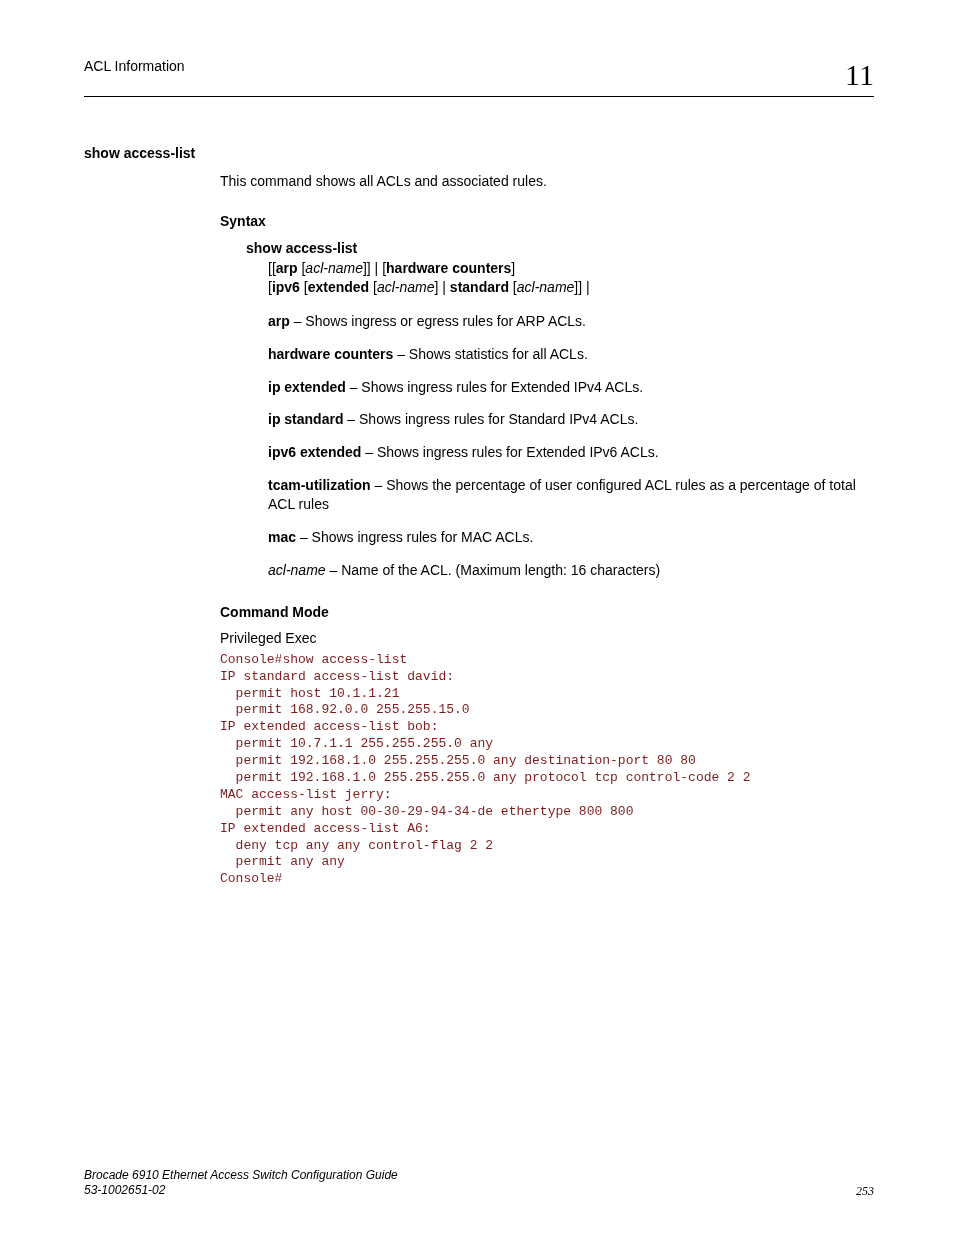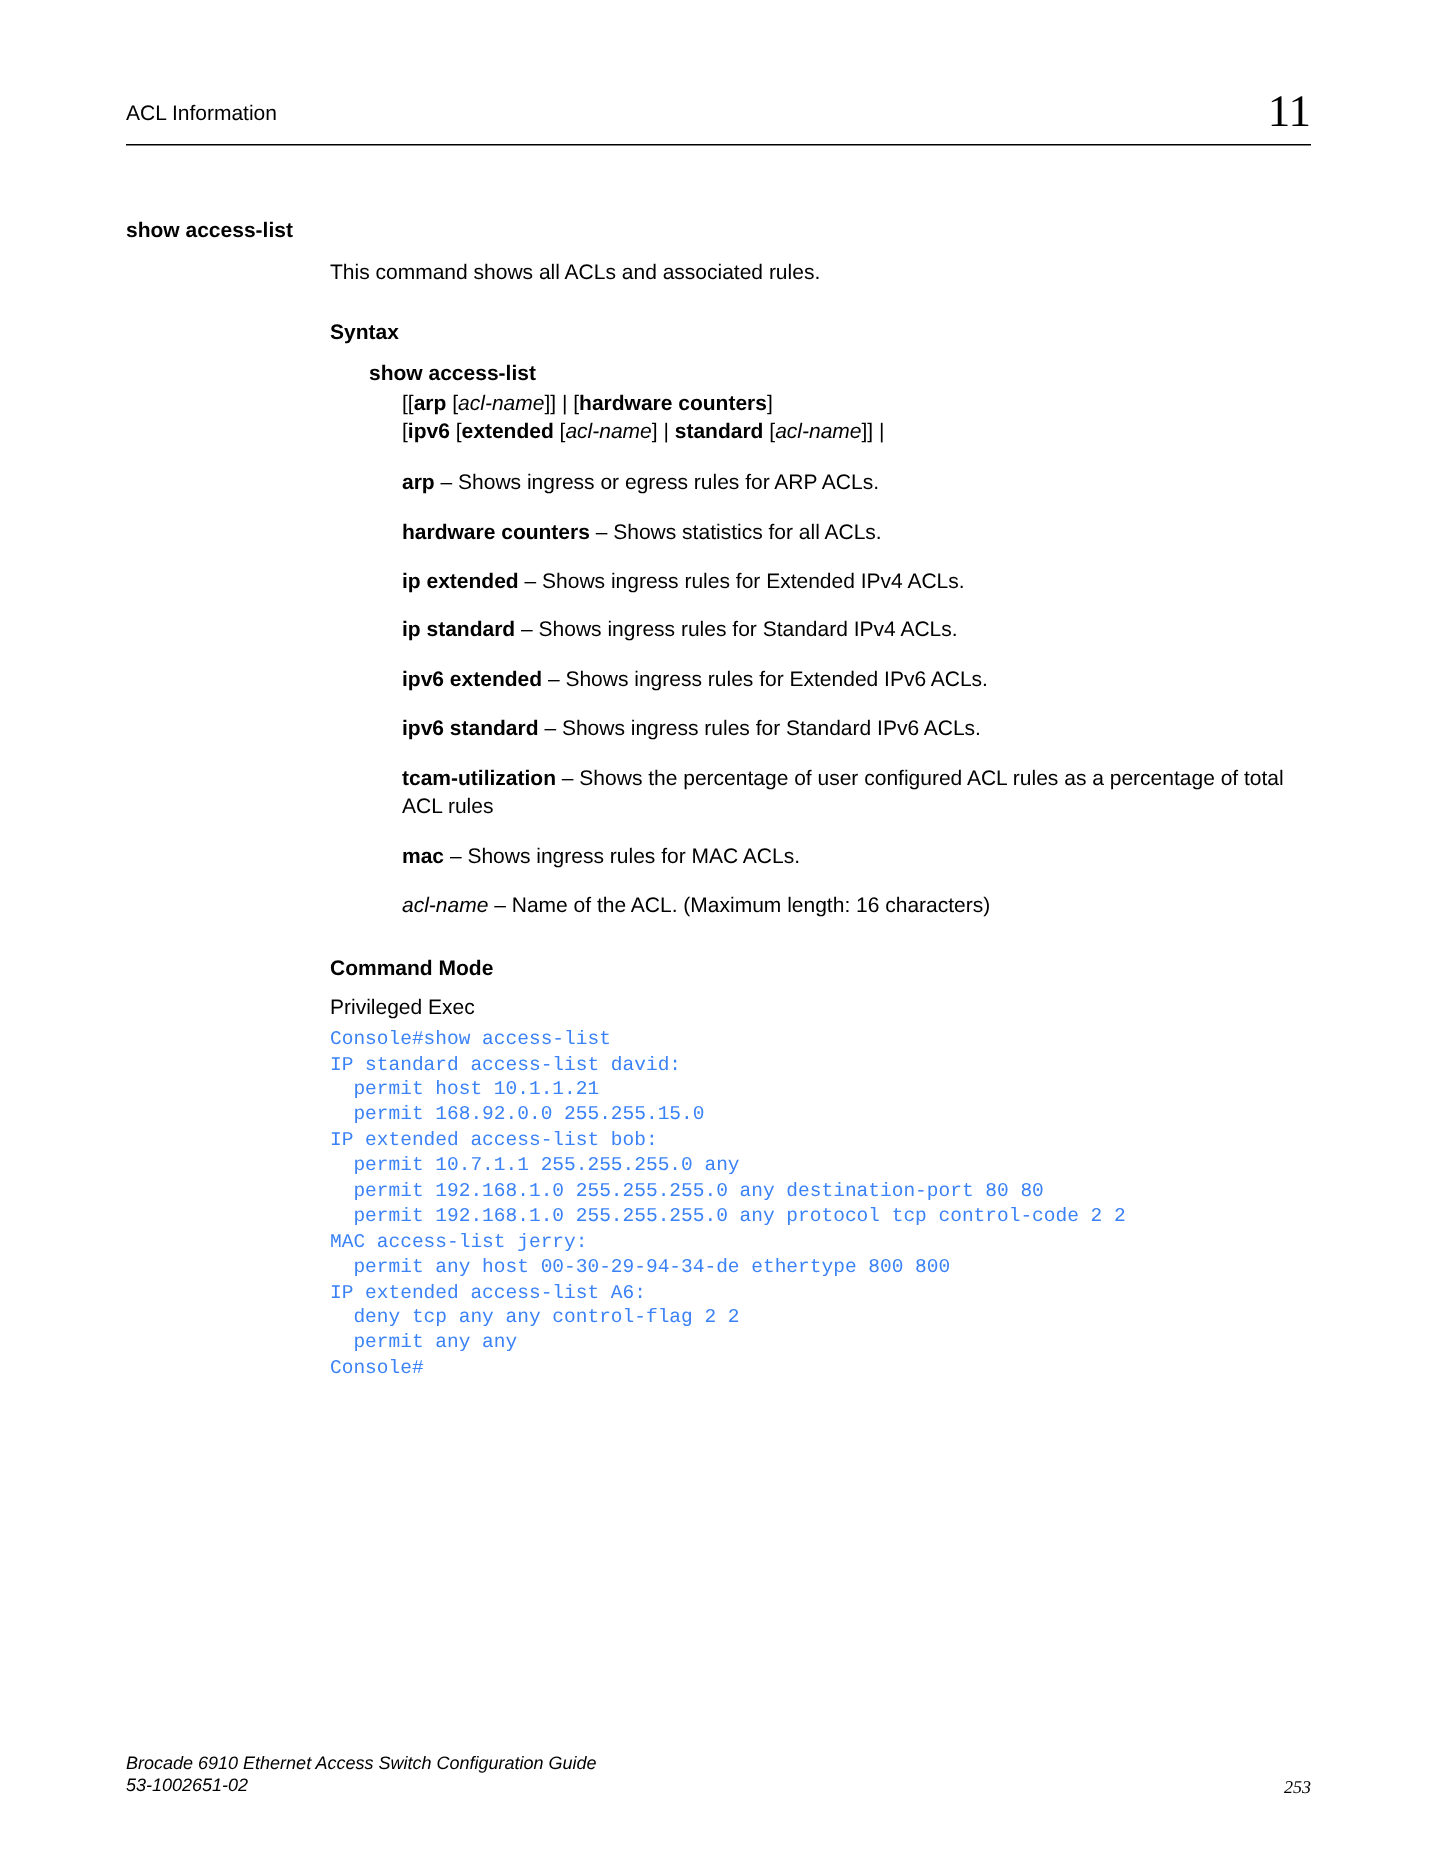--- a/index.html
+++ b/index.html
@@ -16,21 +16,21 @@
   }
   .page {
     padding: 58px 80px 40px 84px;
     box-sizing: border-box;
     height: 100%;
     position: relative;
   }
   .header-row {
     display: flex;
     justify-content: space-between;
-    align-items: center;
+    align-items: flex-start;
     border-bottom: 1.5px solid #000;
     padding-bottom: 4px;
     margin-bottom: 48px;
   }
   .chapter-number {
     font-family: Georgia, 'Times New Roman', serif;
     font-size: 30px;
     font-weight: normal;
   }
   .cmd-title {
@@ -63,21 +63,21 @@
     margin-left: 48px;
     margin-top: 14px;
   }
   .param-item {
     margin-bottom: 14px;
     line-height: 1.35;
   }
   .example-block {
     font-family: "Courier New", monospace;
     font-size: 13px;
-    color: #3b82f6;
+    color: #7f1d1d;
     white-space: pre;
     line-height: 1.3;
     margin-top: 6px;
   }
   .footer {
     position: absolute;
     bottom: 36px;
     left: 84px;
     right: 80px;
     font-style: italic;
@@ -120,21 +120,20 @@
       </div>
 
     </div>
 
     <div class="param-list">
       <div class="param-item"><span class="b">arp</span><span> – Shows ingress or egress rules for ARP ACLs.</span></div>
       <div class="param-item"><span class="b">hardware counters</span><span> – Shows statistics for all ACLs.</span></div>
       <div class="param-item"><span class="b">ip extended</span><span> – Shows ingress rules for Extended IPv4 ACLs.</span></div>
       <div class="param-item"><span class="b">ip standard</span><span> – Shows ingress rules for Standard IPv4 ACLs.</span></div>
       <div class="param-item"><span class="b">ipv6 extended</span><span> – Shows ingress rules for Extended IPv6 ACLs.</span></div>
-      <div class="param-item"><span class="b">ipv6 standard</span><span> – Shows ingress rules for Standard IPv6 ACLs.</span></div>
       <div class="param-item"><span class="b">tcam-utilization</span><span> – Shows the percentage of user configured ACL rules as a percentage of total ACL rules</span></div>
       <div class="param-item"><span class="b">mac</span><span> – Shows ingress rules for MAC ACLs.</span></div>
       <div class="param-item"><span class="i">acl-name</span><span> – Name of the ACL. (Maximum length: 16 characters)</span></div>
     </div>
 
     <div class="section-head">Command Mode</div>
     <div>Privileged Exec</div>
 
     <div class="example-block">Console#show access-list
 IP standard access-list david:

